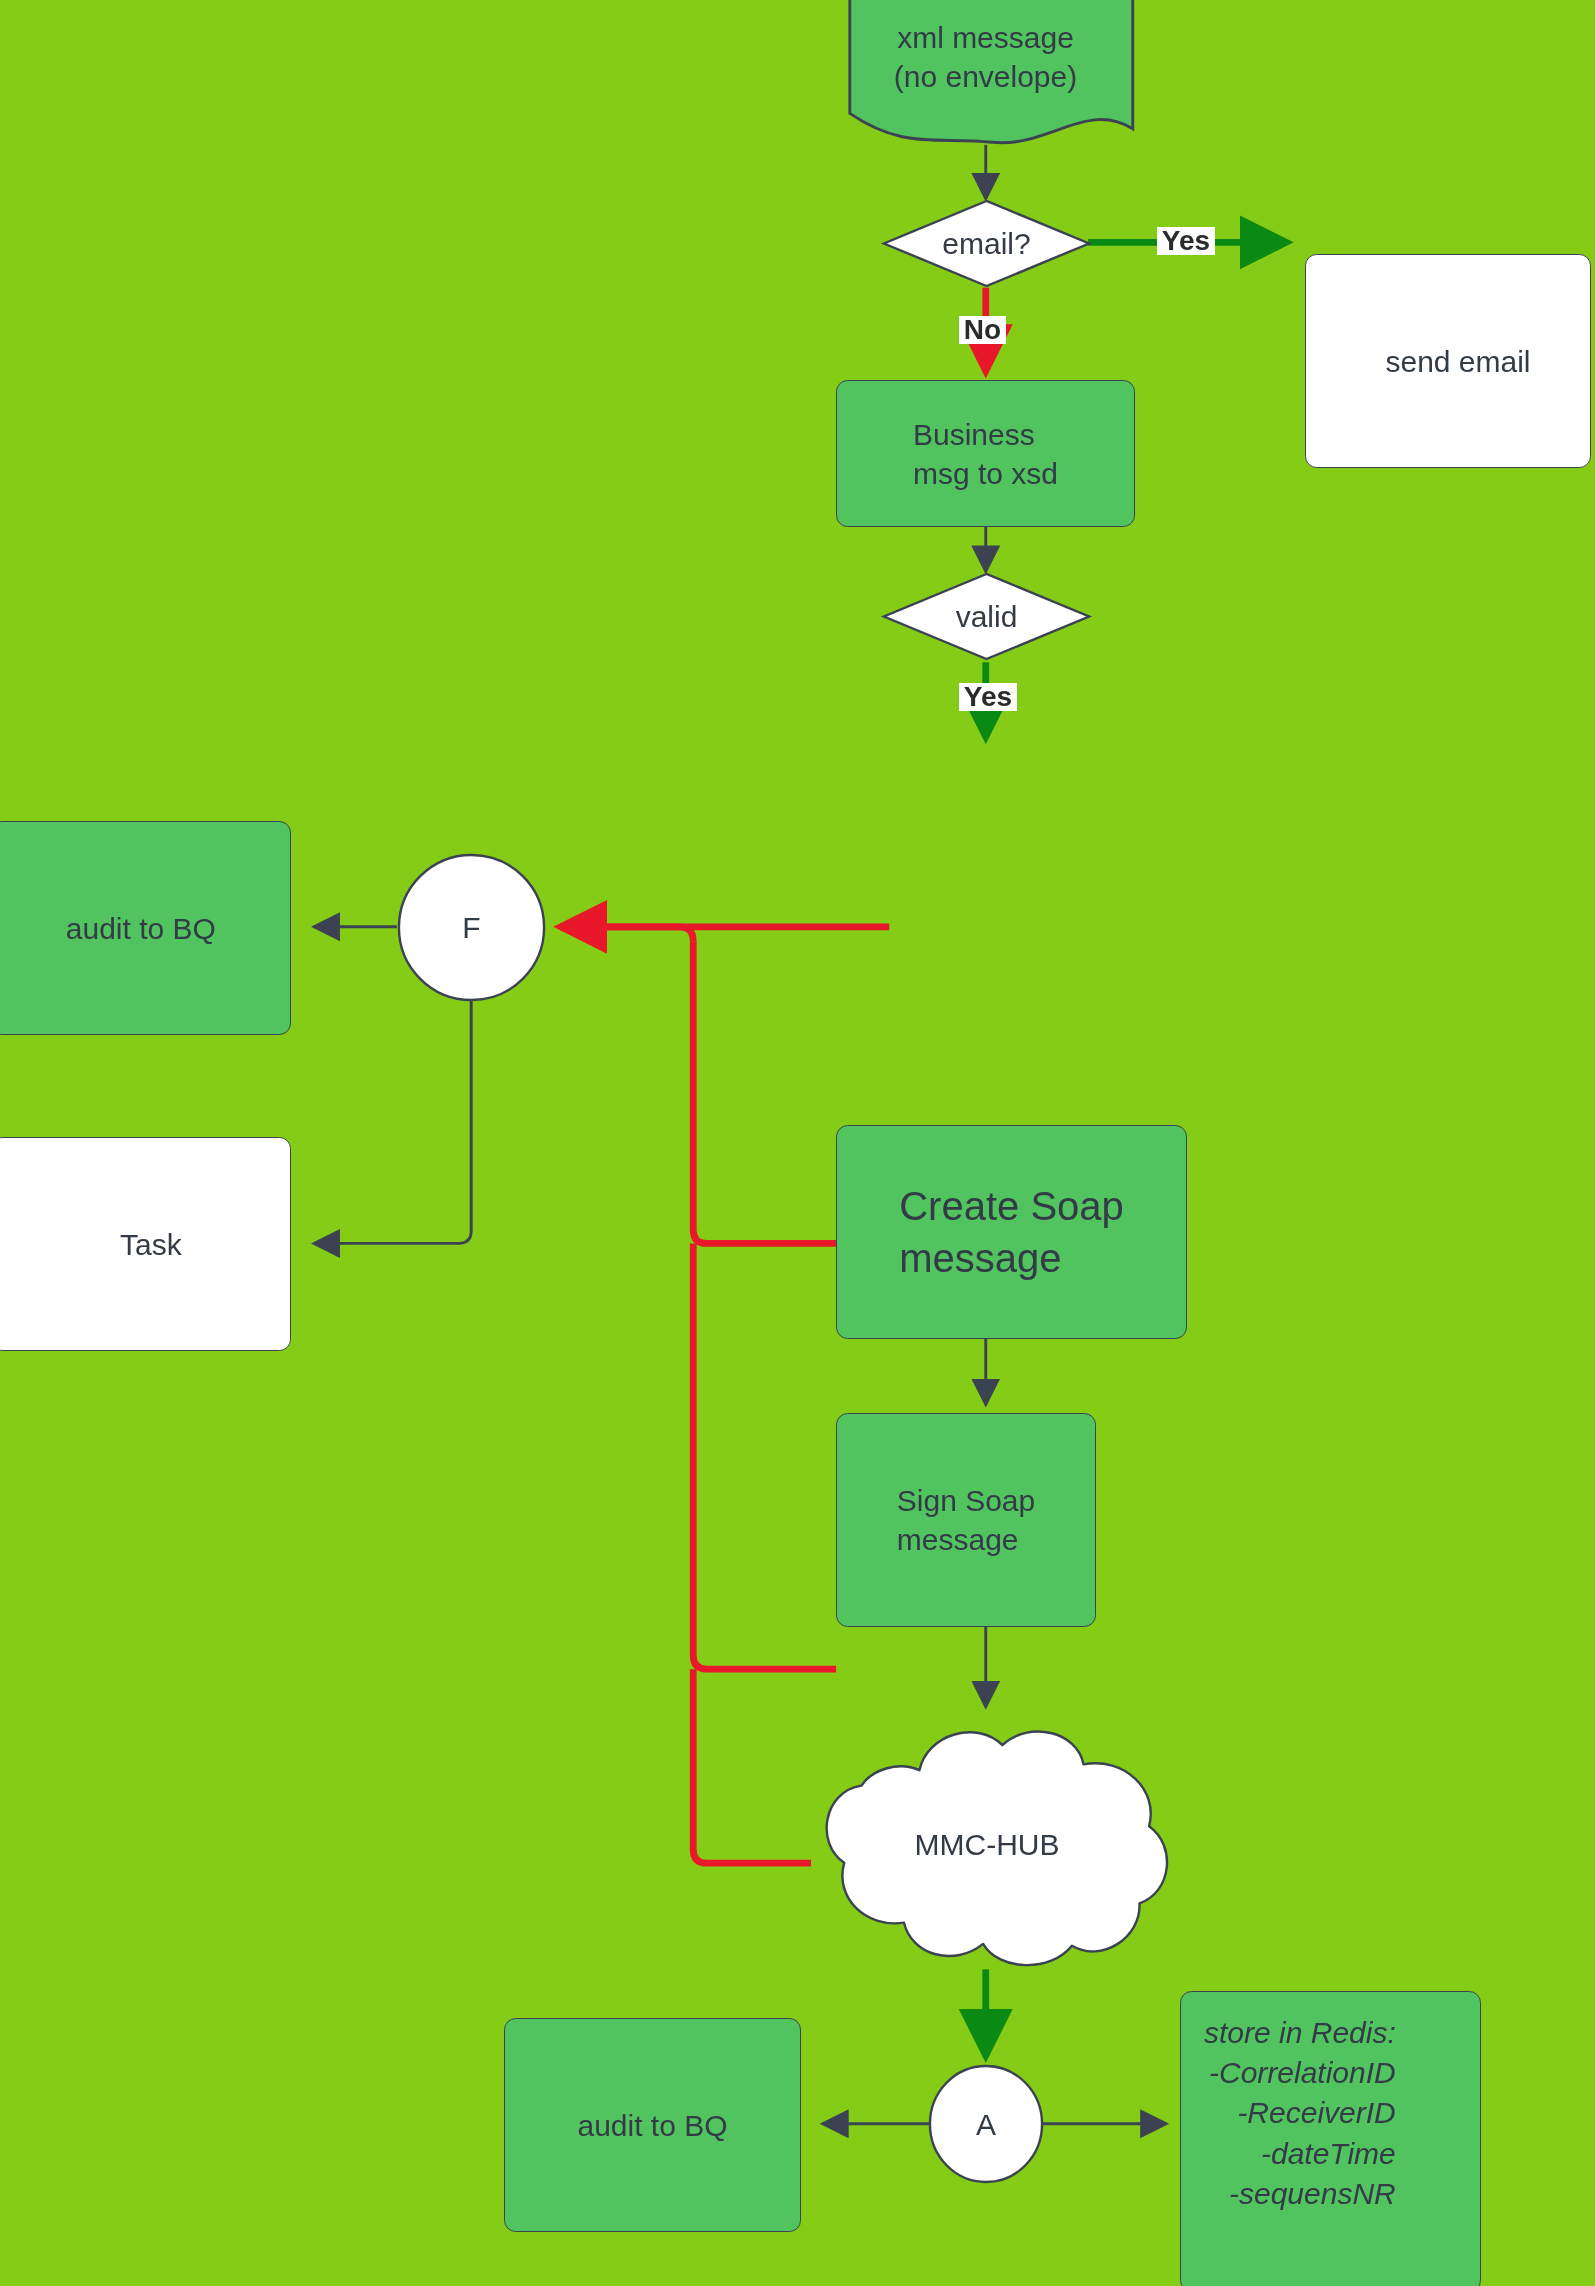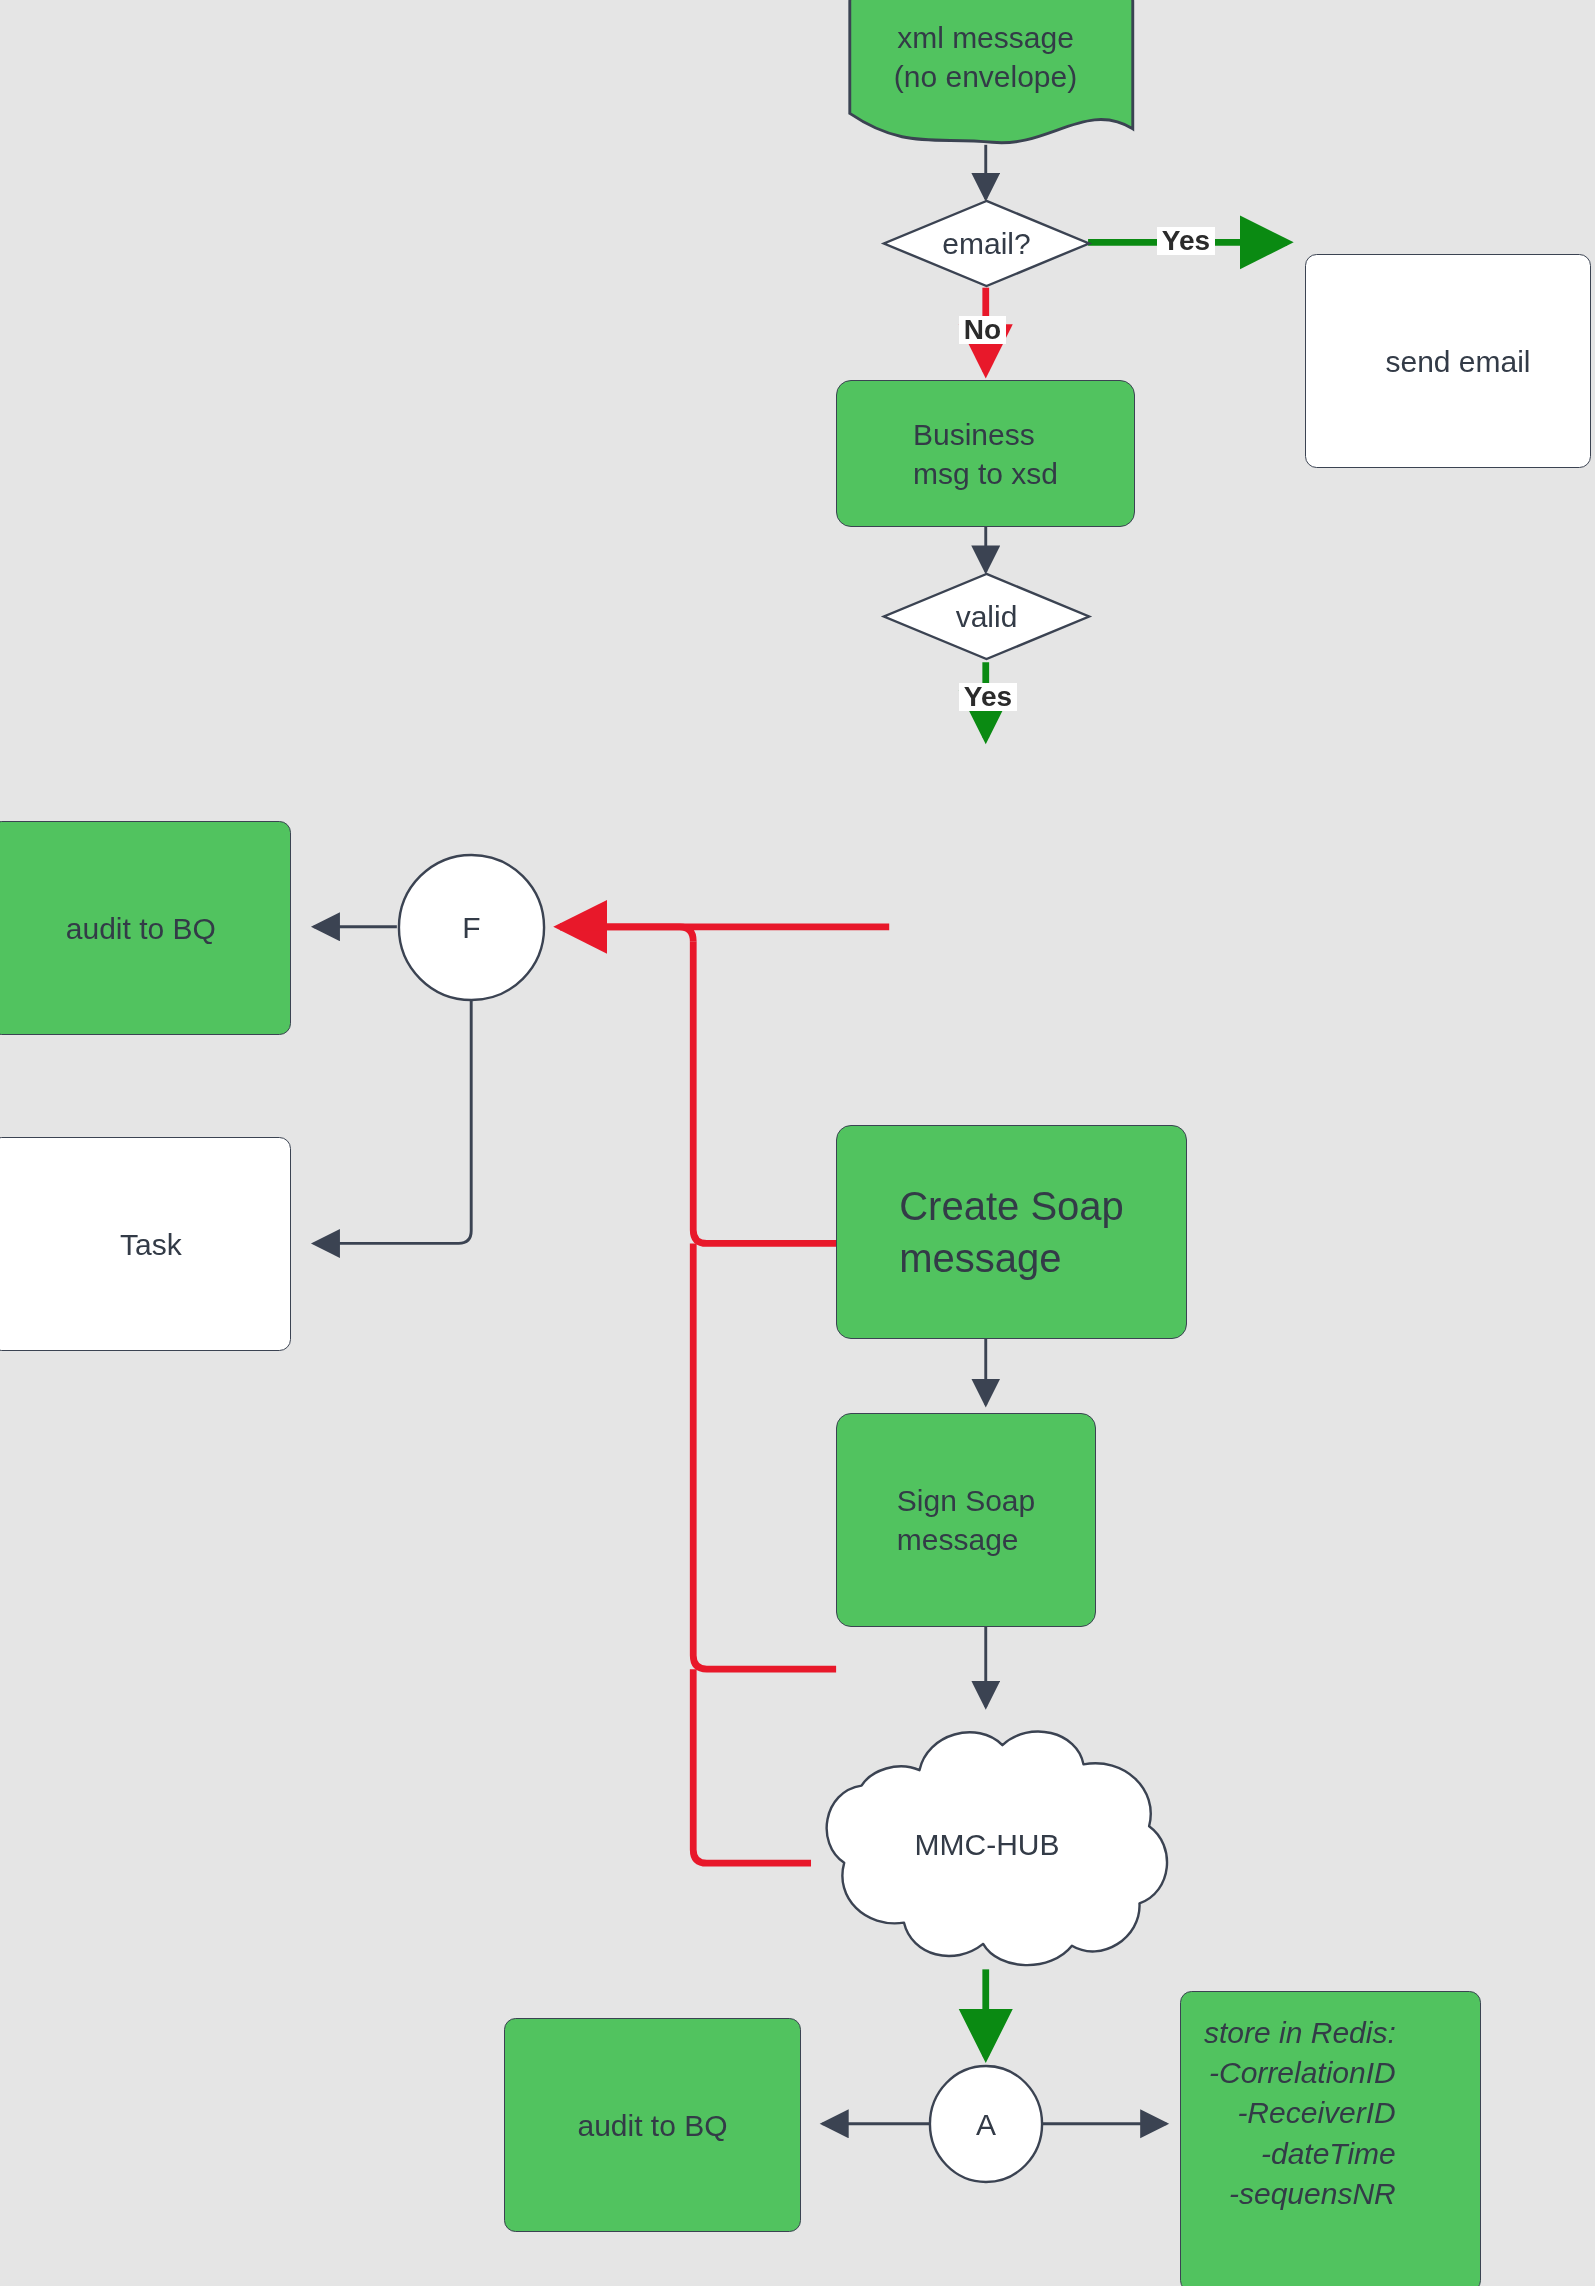--- a/index.html
+++ b/index.html
@@ -7,21 +7,21 @@
     padding: 0;
     background: #ffffff;
   }
   body {
     font-family: "Liberation Sans", sans-serif;
   }
   #canvas {
     position: relative;
     width: 1595px;
     height: 2286px;
-    background: #e5e5e5;
+    background: #84cc16;
     overflow: hidden;
   }
   #edges {
     position: absolute;
     left: 0;
     top: 0;
     width: 1595px;
     height: 2286px;
     pointer-events: none;
   }
@@ -41,21 +41,20 @@
   }
   .green {
     background: #51c35f;
   }
   .white {
     background: #ffffff;
     padding-left: 20px;
   }
   .label-multi {
     white-space: pre-line;
-    border-radius: 15px;
   }
   .edge-label {
     position: absolute;
     font-weight: bold;
     color: #2b2b2b;
     font-size: 28px;
     background: #ffffff;
     padding: 0 4.8px;
     line-height: 1;
   }

